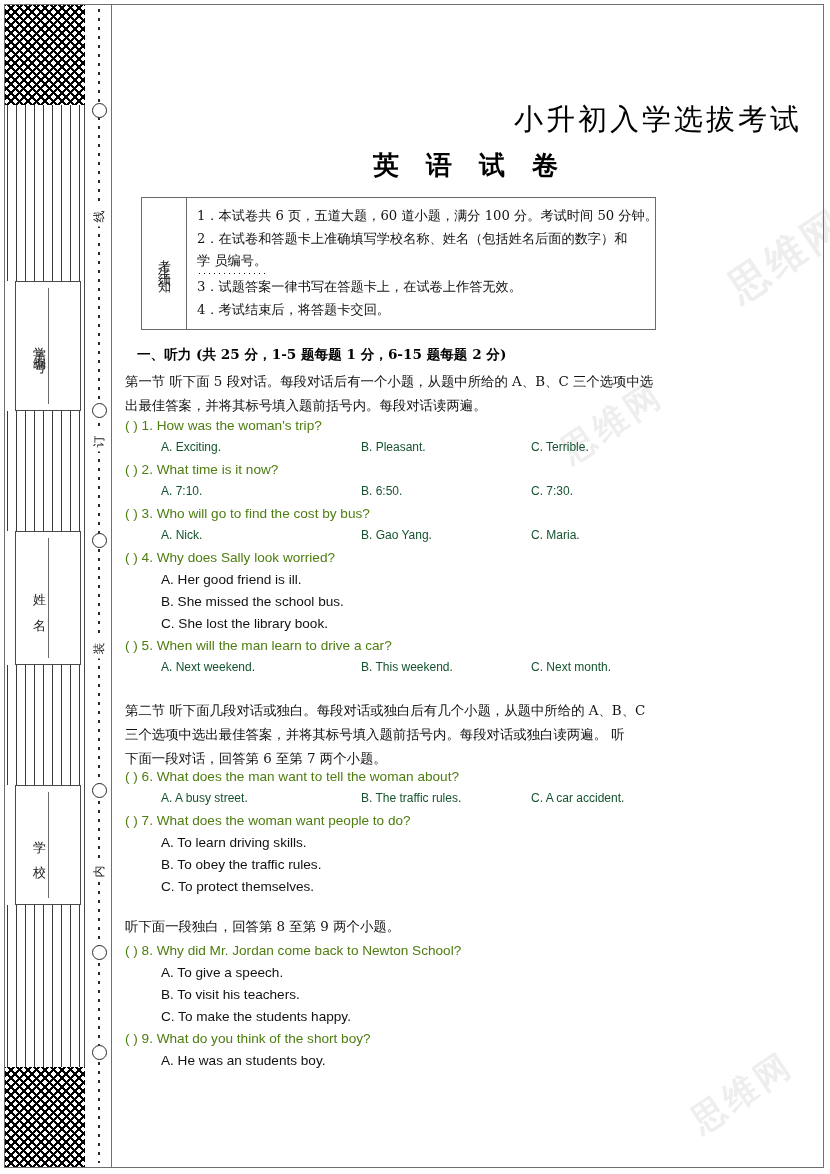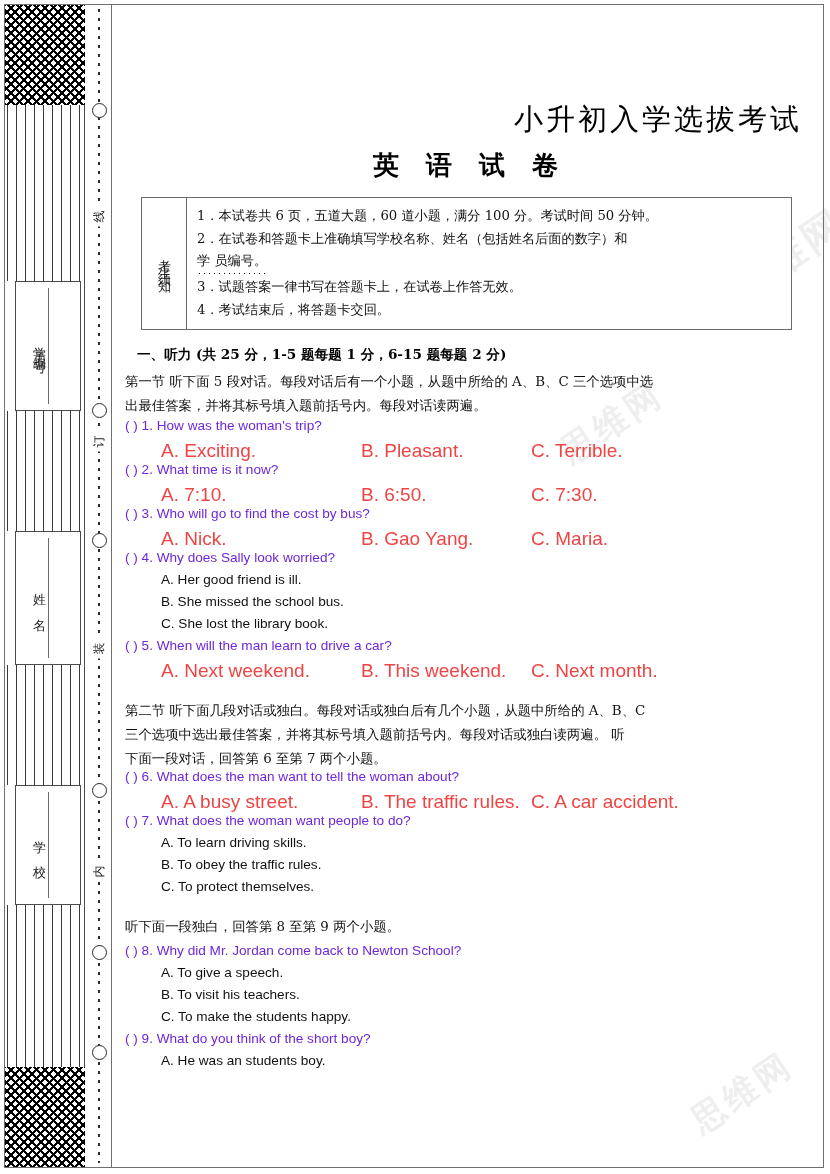--- a/index.html
+++ b/index.html
@@ -150,21 +150,21 @@
     font-size:26px;
     font-weight:700;
     letter-spacing:9px;
     color:#000;
   }
 
   
   .notice{
     position:absolute;
     left:16px; top:197px;
-    width:651px;
+    width:515px;
     border:1px solid #6a6a6a;
     box-sizing:border-box;
     display:flex;
     background:#fff;
   }
   .notice-label{
     flex:0 0 44px;
     border-right:1px solid #6a6a6a;
     display:flex;
     align-items:center;
@@ -211,31 +211,31 @@
     width:690px;
     font-family:"DejaVu Serif","Liberation Serif",serif;
     font-size:13.4px;
     line-height:1.74;
     color:#111;
   }
   .q-line{
     position:absolute;
     left:0;
     font-size:13.6px;
-    color:#6d28d9;
+    color:#4d7c0f;
     white-space:nowrap;
     font-family:"Liberation Sans","DejaVu Sans",sans-serif;
   }
   .opt-row{
     position:absolute;
     left:0;
     width:690px;
     height:22px;
-    font-size:19px;
-    color:#ef4444;
+    font-size:12px;
+    color:#14532d;
     font-family:"Liberation Sans","DejaVu Sans",sans-serif;
   }
   .opt{position:absolute;white-space:nowrap;}
   .opt.a{left:36px;}
   .opt.b{left:236px;}
   .opt.c{left:406px;}
   .opt-stack{
     position:absolute;
     left:36px;
     font-size:13.6px;

